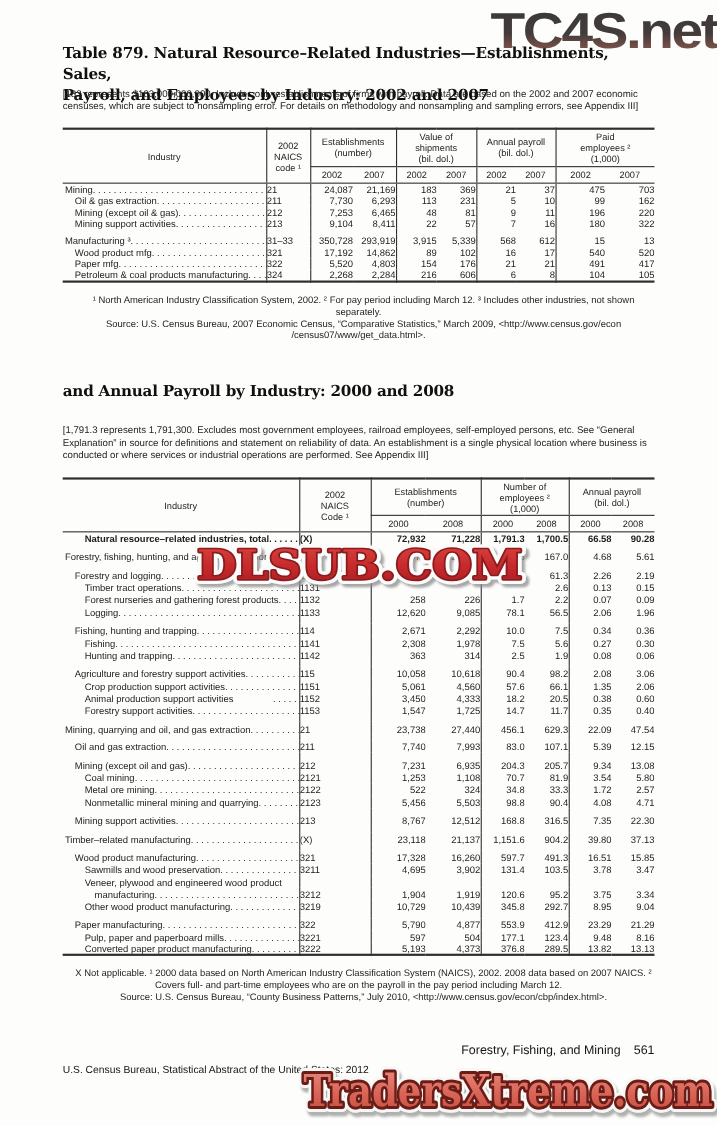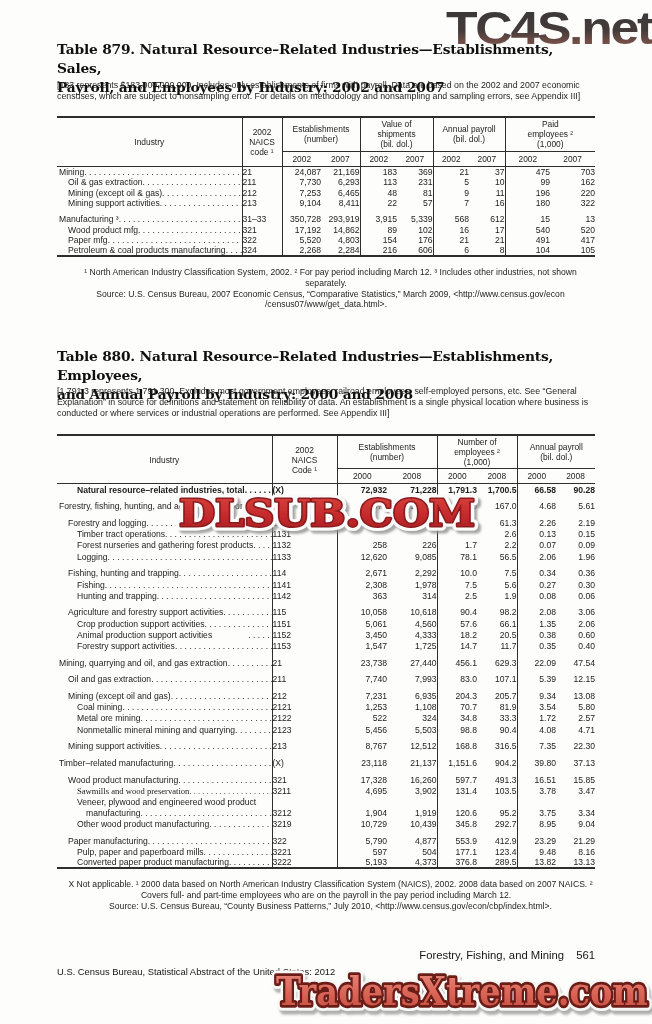--- a/index.html
+++ b/index.html
@@ -239,21 +239,20 @@
         </tr>
       </tbody>
     </table>
 
   <div class="abs footnote" style="top:267px;">
     <p>¹ North American Industry Classification System, 2002. ² For pay period including March 12. ³ Includes other industries, not shown separately.</p>
     <p>Source: U.S. Census Bureau, 2007 Economic Census, “Comparative Statistics,” March 2009, &lt;http://www.census.gov/econ​/census07/www/get_data.html&gt;.</p>
   </div>
 
   <div class="abs tbl-title" style="top:347px;">
-    <div>Table 880. Natural Resource–Related Industries—Establishments, Employees,</div>
     <div>and Annual Payroll by Industry: 2000 and 2008</div>
   </div>
   <div class="abs headnote" style="top:386px;">[1,791.3 represents 1,791,300. Excludes most government employees, railroad employees, self-employed persons, etc. See “General Explanation” in source for definitions and statement on reliability of data. An establishment is a single physical location where business is conducted or where services or industrial operations are performed. See Appendix III]</div>
 
   <table class="data t880 abs" style="top:434px;">
       <colgroup>
         <col style="width: 215px;">
         <col style="width: 65px;">
         <col style="width: 50px;">
         <col style="width: 50px;">
@@ -711,21 +710,21 @@
           <td class="code b-left">321</td>
           <td class="num b-left">17,328</td>
           <td class="num">16,260</td>
           <td class="num b-left">597.7</td>
           <td class="num">491.3</td>
           <td class="num b-left">16.51</td>
           <td class="num">15.85</td>
         </tr>
         <tr class="row">
           <td>
-            <div class="lblwrap" style="padding-left: 20px; font-family: Liberation Serif, serif;">
+            <div class="lblwrap" style="padding-left: 20px;">
               <span class="lbl">Sawmills and wood preservation</span>
               <span class="dots"></span>
             </div>
           </td>
           <td class="code b-left">3211</td>
           <td class="num b-left">4,695</td>
           <td class="num">3,902</td>
           <td class="num b-left">131.4</td>
           <td class="num">103.5</td>
           <td class="num b-left">3.78</td>

